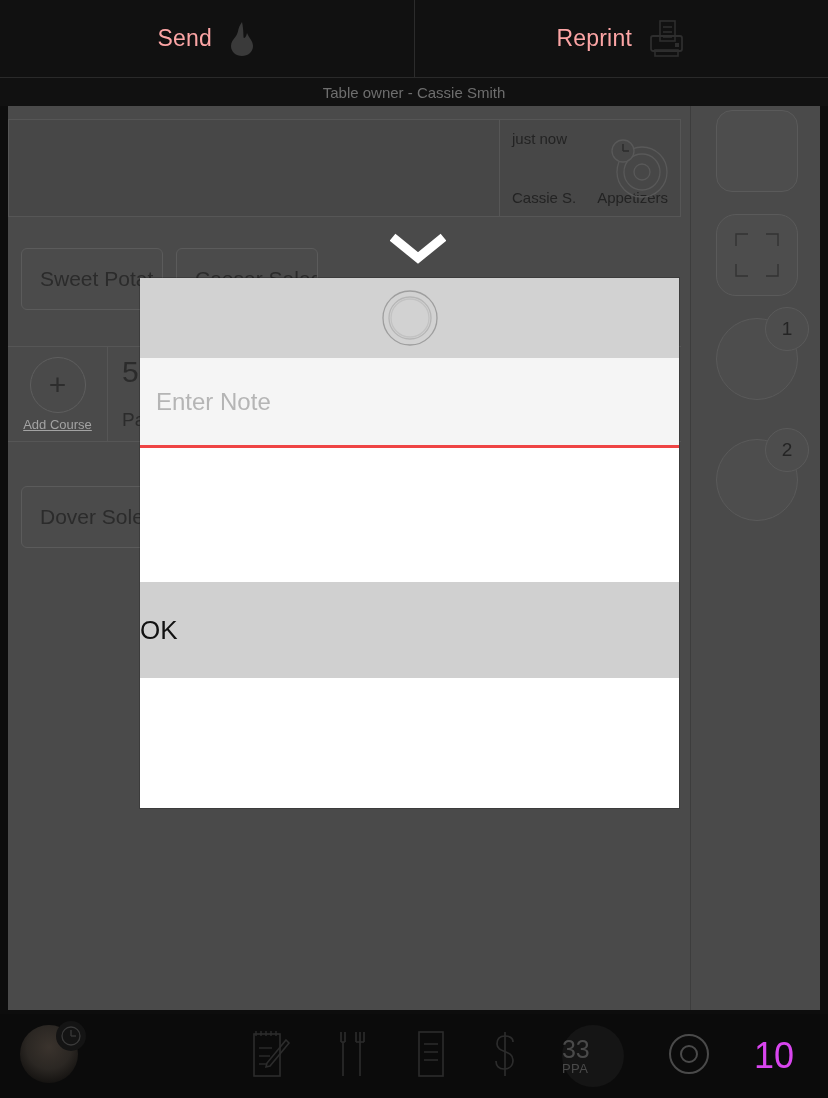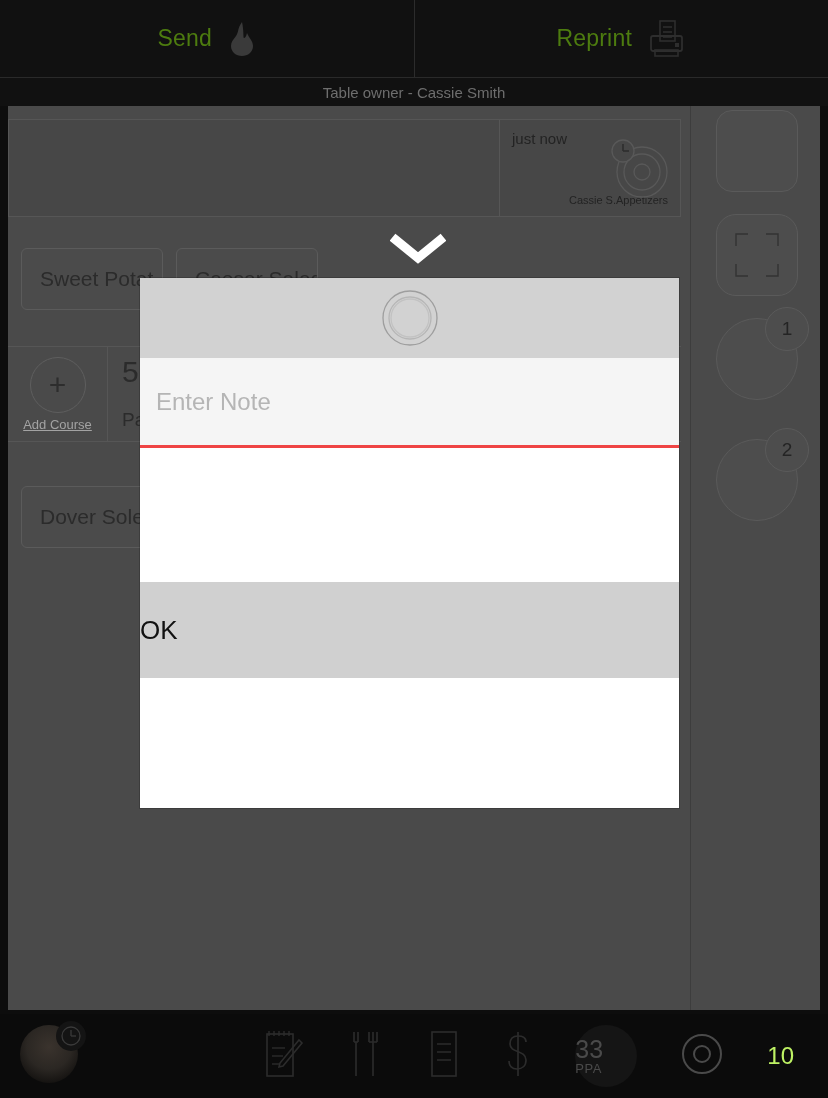--- a/index.html
+++ b/index.html
@@ -20,21 +20,21 @@
     position: absolute; top: 0; left: 0;
     width: 828px; height: 78px;
     display: flex;
     background: #111111;
     border-bottom: 1px solid #2a2a2a;
   }
   .topbtn {
     flex: 1 1 0;
     display: flex; align-items: center; justify-content: center;
     gap: 16px;
-    color: #4d7c0f;
+    color: #fca5a5;
     font-size: 23px;
     letter-spacing: .2px;
   }
   .topbtn:first-child { border-right: 1px solid #2c2c2c; }
   .topbtn .glyph { display: flex; align-items: center; }
 
   .ownerbar {
     position: absolute; top: 78px; left: 0;
     width: 828px; height: 28px;
     display: flex; align-items: center; justify-content: center;
@@ -60,22 +60,22 @@
   }
   .cardmain { flex: 1 1 auto; border-right: 1px solid #565656; }
   .coursecard {
     position: relative;
     width: 180px;
     padding: 10px 12px;
     display: flex; flex-direction: column; justify-content: space-between;
   }
   .coursecard .stamp { font-size: 15px; color: #232323; }
   .coursecard .foot {
-    display: flex; justify-content: flex-end; align-items: flex-end;
-    font-size: 11px; color: #232323;
+    display: flex; justify-content: space-between; align-items: flex-end;
+    font-size: 15px; color: #232323;
   }
   .course-ico {
     position: absolute; right: 12px; top: 16px;
     width: 64px; height: 64px;
   }
 
   
   .chev {
     position: absolute; top: 126px; left: 382px;
     width: 56px; height: 34px;
@@ -181,21 +181,21 @@
     color: #2c2c2c;
   }
   .ppa {
     width: 62px; height: 62px; border-radius: 50%;
     background: #151515;
     display: flex; flex-direction: column; align-items: flex-start; justify-content: center;
     color: #4a4a4a;
   }
   .ppa .num { font-size: 25px; line-height: 24px; }
   .ppa .sub { font-size: 13px; letter-spacing: .5px; }
-  .guestcount { color: #bef264; font-size: 24px; line-height: 36px; }
+  .guestcount { color: #d946ef; font-size: 36px; line-height: 36px; }
 
   
   .modal {
     position: absolute; top: 278px; left: 140px;
     width: 539px; height: 530px;
     background: #ffffff;
     box-shadow: 0 0 0 1px rgba(0,0,0,.18);
   }
   .modal-head {
     height: 80px;

